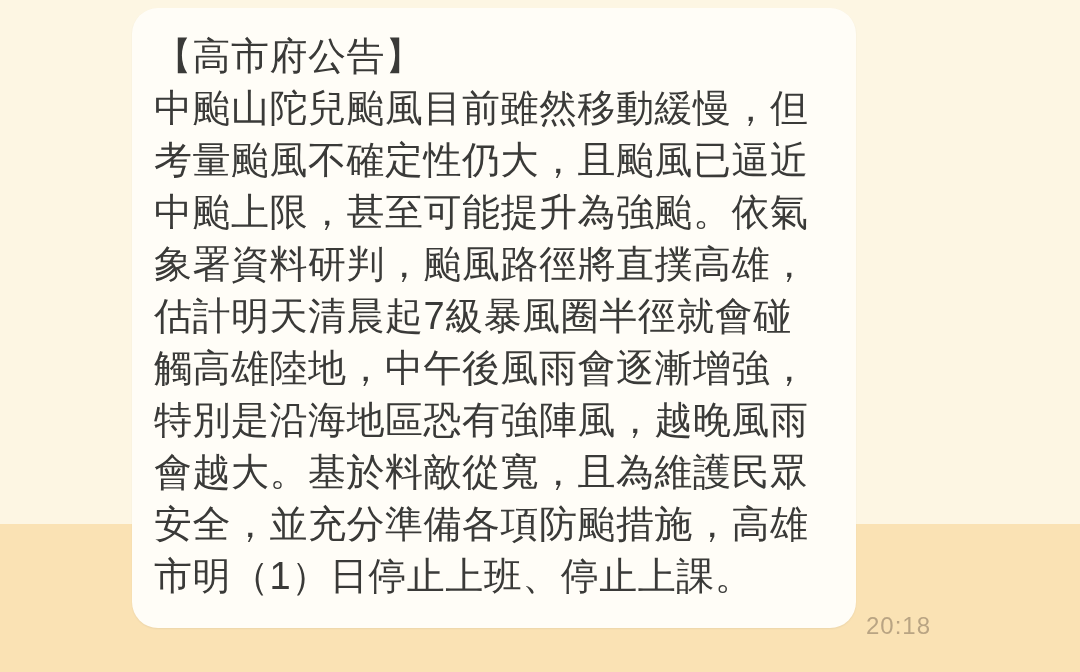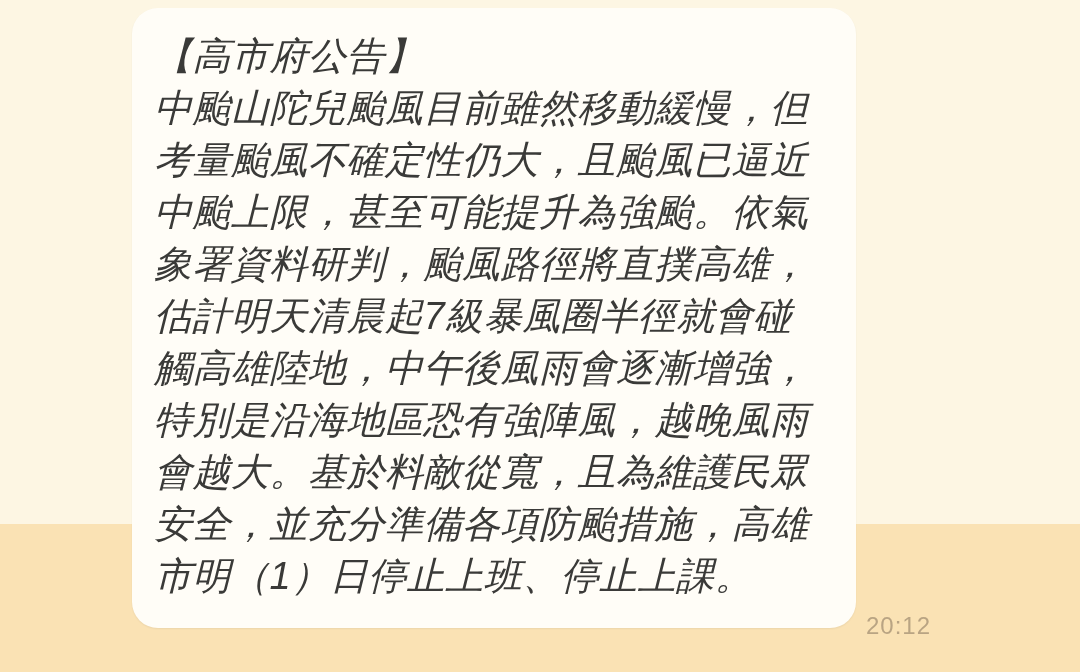--- a/index.html
+++ b/index.html
@@ -35,21 +35,20 @@
     width: 1080px;
     height: 672px;
   }
   .bubble-row {
     position: absolute;
     left: 132px;
     top: 8px;
     width: 724px;
     display: flex;
     align-items: flex-end;
-    font-style: italic;
   }
   .bubble {
     position: relative;
     width: 724px;
     box-sizing: border-box;
     background: #fffdf7;
     border-radius: 26px;
     padding: 22px 30px 26px 22px;
     box-shadow: 0 1px 2px rgba(0,0,0,0.06);
   }
@@ -78,15 +77,15 @@
   <div class="band-lower"></div>
 
   <div class="chat-area">
     <div class="bubble-row">
       <div class="bubble">
         <p class="bubble-text">【高市府公告】
 中颱山陀兒颱風目前雖然移動緩慢，但考量颱風不確定性仍大，且颱風已逼近中颱上限，甚至可能提升為強颱。依氣象署資料研判，颱風路徑將直撲高雄，估計明天清晨起7級暴風圈半徑就會碰觸高雄陸地，中午後風雨會逐漸增強，特別是沿海地區恐有強陣風，越晚風雨會越大。基於料敵從寬，且為維護民眾安全，並充分準備各項防颱措施，高雄市明（1）日停止上班、停止上課。</p>
       </div>
     </div>
 
-    <div class="timestamp">20:12</div>
+    <div class="timestamp">20:18</div>
   </div>
 </div>
 
 </body></html>

